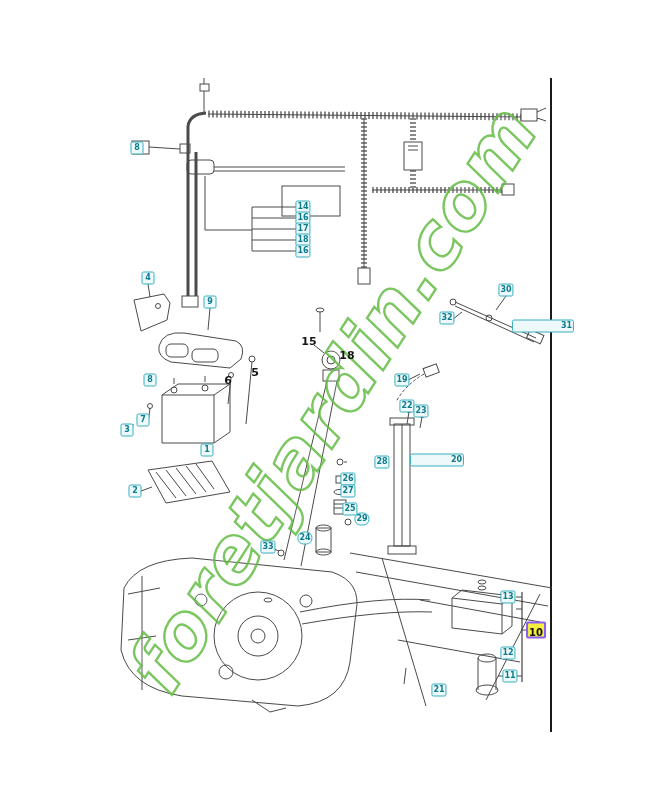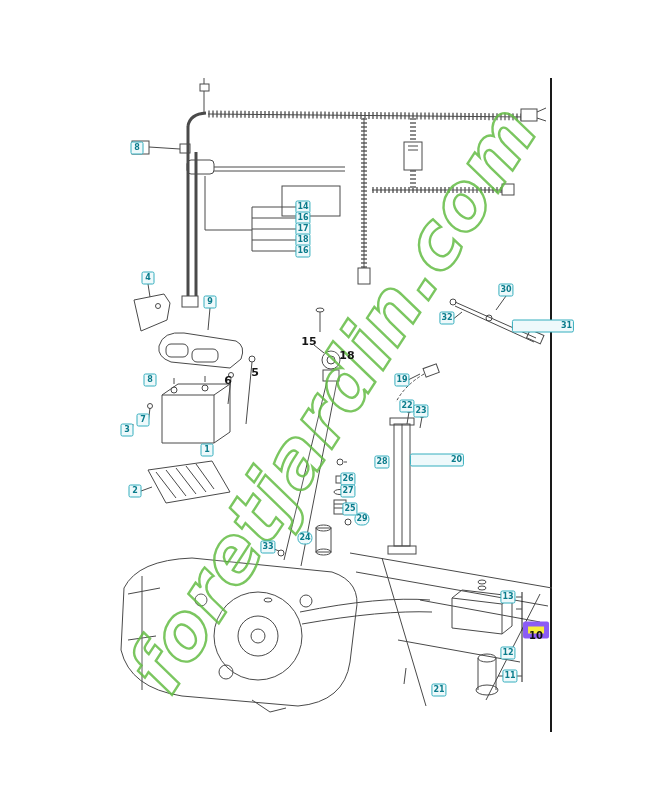--- a/index.html
+++ b/index.html
@@ -25,21 +25,21 @@
     padding:0 1px;
     box-sizing:border-box;
     cursor:pointer;
     z-index:3;
   }
   .callout.plain{
     border:none;background:transparent;color:#151515;font-size:11px;
   }
   .callout.highlight{
     background:#f6ee3c;
-    border:5px solid #8b5cf6;
+    border:2px solid #8b5cf6;
     color:#111;
     min-width:17px;height:17px;line-height:17px;
     font-size:10px;
   }
 </style>
 </head>
 <body>
 
 <div class="page">
 

